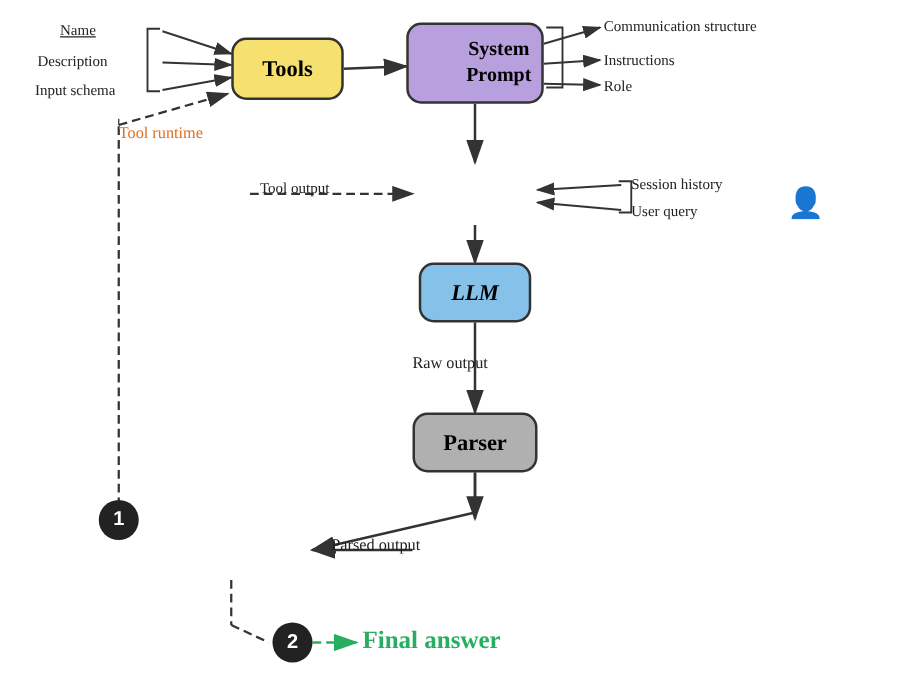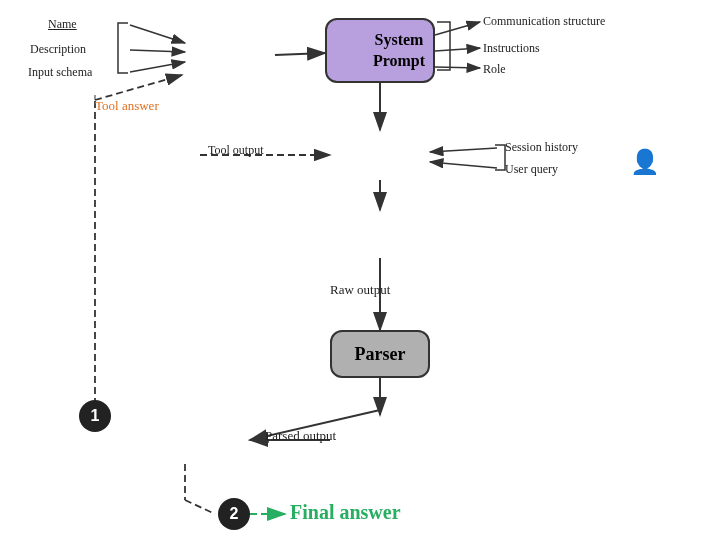--- a/index.html
+++ b/index.html
@@ -165,37 +165,43 @@
 
     <line x1="185" y1="464" x2="185" y2="500" stroke="#333" stroke-width="1.8" stroke-dasharray="7,4"></line>
     <line x1="185" y1="500" x2="215" y2="514" stroke="#333" stroke-width="1.8" stroke-dasharray="7,4"></line>
 
     <line x1="250" y1="514" x2="285" y2="514" stroke="#27ae60" stroke-width="2" stroke-dasharray="7,4" marker-end="url(#arrowhead-green)"></line>
 
     <line x1="380" y1="378" x2="380" y2="415" stroke="#333" stroke-width="2" marker-end="url(#arrowhead)"></line>
 
   </svg>
 
+  <div class="box box-tools">
+    <span>Tools</span>
+  </div>
 
   <div class="box box-system-prompt" style="font-size:16px; line-height:1.3;">
     <span>System<br>Prompt</span>
   </div>
 
 
+  <div class="box box-llm" style="font-style:italic;">
+    <span>LLM</span>
+  </div>
 
   <div class="box box-parser">
     <span>Parser</span>
   </div>
 
 
   <div class="label" style="left:48px; top:17px;text-decoration:underline;">Name</div>
   <div class="label" style="left:30px; top:42px;">Description</div>
   <div class="label" style="left:28px; top:65px;text-align:center;">Input schema</div>
 
-  <div class="label label-orange" style="left:95px; top:98px; font-size:13px;">Tool answer</div>
+  <div class="label label-orange" style="left:95px; top:98px; font-size:13px;">Tool runtime</div>
 
   <div class="label" style="left:483px; top:14px; font-size:12px;">Communication structure</div>
   <div class="label" style="left:483px; top:41px;">Instructions</div>
   <div class="label" style="left:483px; top:62px;">Role</div>
 
   <div class="label" style="left:505px; top:140px;text-align:right;">Session history</div>
   <div class="label" style="left:505px; top:162px;">User query</div>
 
   <div class="user-icon" style="left:630px; top:148px;">👤</div>
 

